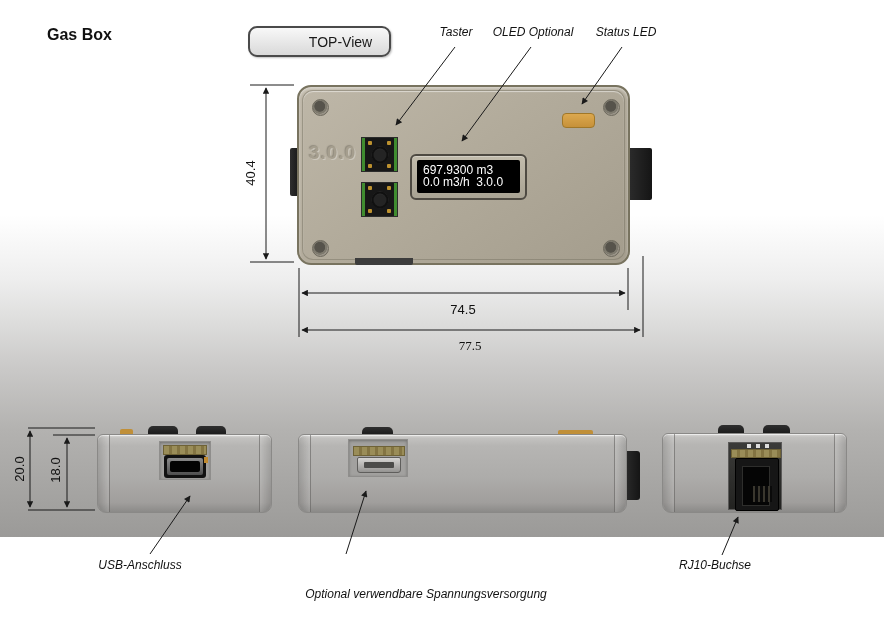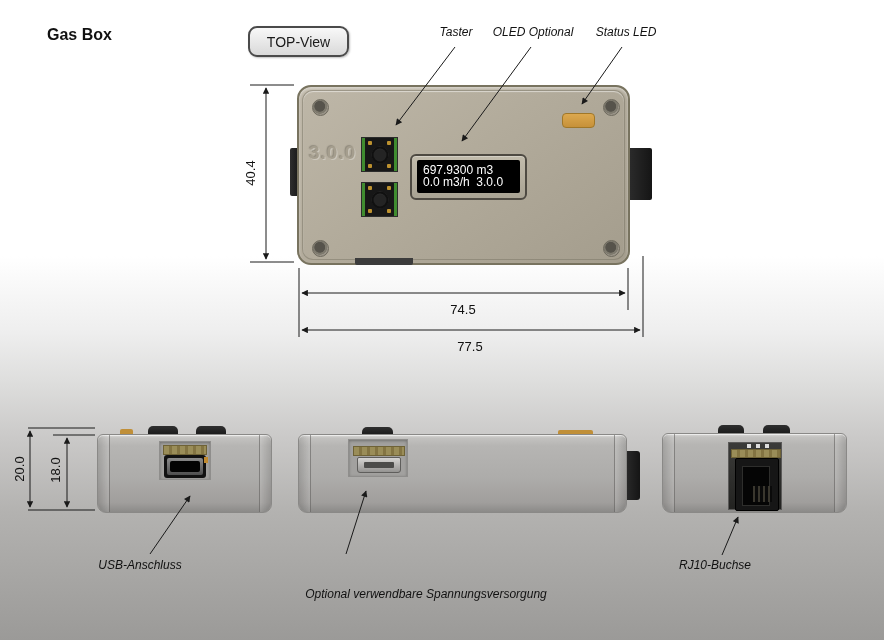--- a/index.html
+++ b/index.html
@@ -1,26 +1,26 @@
 <!DOCTYPE html>
 <html><head>
 <meta charset="utf-8">
 <style>
   html,body{margin:0;padding:0;}
   body{width:884px;height:640px;overflow:hidden;font-family:"Liberation Sans",sans-serif;}
-  .page{position:relative;width:884px;height:640px;
+  .page{position:relative;width:884px;height:537px;
     background:linear-gradient(180deg,#ffffff 0%,#ffffff 40%,#eeeeee 52%,#dddddc 60%,#cbcac9 68%,#b3b2b0 80%,#9b9a98 100%);}
   .abs{position:absolute;}
 
   
   .title{font-size:16px;font-weight:bold;color:#111;}
   .view-btn{display:flex;align-items:center;justify-content:center;
     width:97px;height:27px;border:2px solid #4a4a4a;border-radius:9px;
     background:linear-gradient(#f8f8f8,#d9d9d9);box-shadow:1px 1px 2px rgba(0,0,0,.25);
-    font-size:14px;color:#1a1a1a;}
+    font-size:14px;color:#1a1a1a;padding-left:42px;}
   .callout{font-size:12px;font-style:italic;color:#111;white-space:nowrap;transform:translateX(-50%);}
   .dim-text{font-size:13px;color:#111;white-space:nowrap;transform:translate(-50%,-50%);}
   .dim-text.rot{transform:translate(-50%,-50%) rotate(-90deg);}
 
   
   .device{left:297px;top:85px;width:333px;height:180px;border-radius:14px;
     background:linear-gradient(145deg,#beb7a8 0%,#b2ab9b 45%,#a49d8d 100%);
     border:2px solid #78735f;box-sizing:border-box;box-shadow:inset 0 2px 3px rgba(255,255,255,.45);}
   .tv-inner{position:absolute;inset:4px;border-radius:10px;
     box-shadow:0 0 0 1px rgba(115,110,95,.45), inset 0 1px 1px rgba(255,255,255,.5);}
@@ -112,21 +112,21 @@
         <div class="oled-line">697.9300 m3</div>
         <div class="oled-line">0.0 m3/h  3.0.0</div>
       </div>
     </div>
     <div class="led"></div>
   </div>
   <div class="abs" style="left:355px;top:258px;width:58px;height:7px;background:#3c3c3c;border-radius:0 0 2px 2px;"></div>
 
   <div class="abs dim-text rot" style="left:250px;top:173px;">40.4</div>
   <div class="abs dim-text" style="left:463px;top:309px;">74.5</div>
-  <div class="abs dim-text" style="left:470px;top:346px;">77.5</div>
+  <div class="abs dim-text" style="left:470px;top:346px;font-family:Liberation Serif, serif;">77.5</div>
 
 
   <div class="abs dim-text rot" style="left:19px;top:469px;">20.0</div>
   <div class="abs dim-text rot" style="left:55px;top:470px;">18.0</div>
 
   <div class="abs cap-top" style="left:148px;top:426px;width:30px;height:12px;"></div>
   <div class="abs cap-top" style="left:196px;top:426px;width:30px;height:12px;"></div>
   <div class="abs led-sliver" style="left:120px;top:429px;width:13px;height:7px;"></div>
   <div class="abs sidebox" style="left:97px;top:434px;width:175px;height:79px;">
     <div class="cap left"></div>

